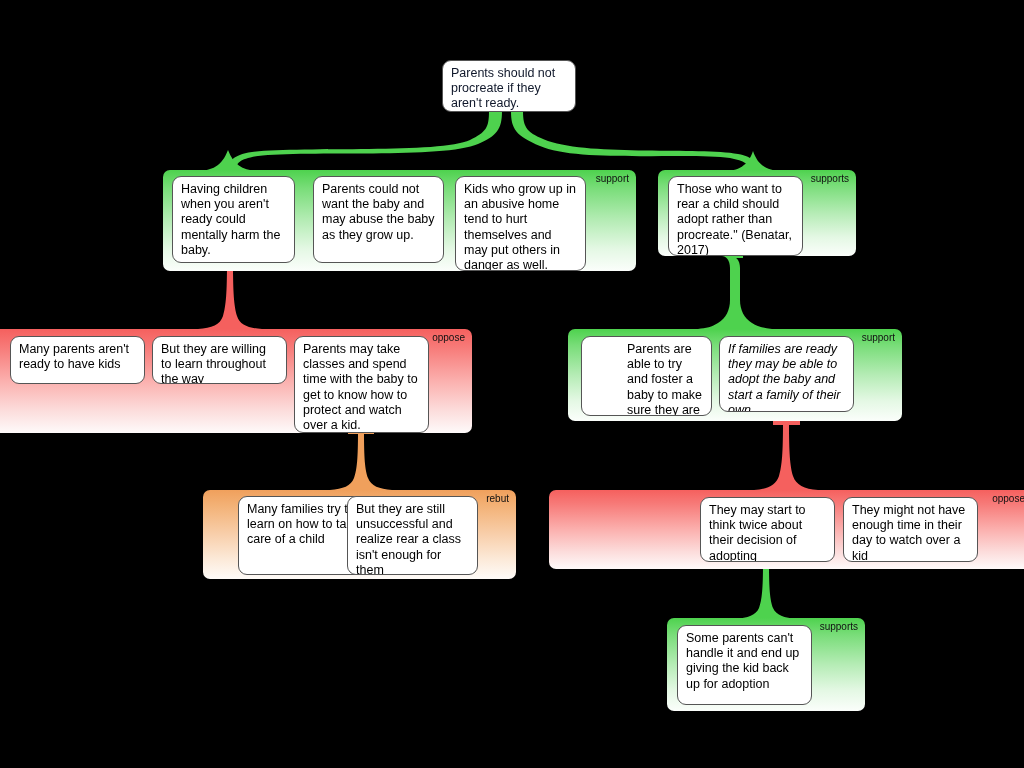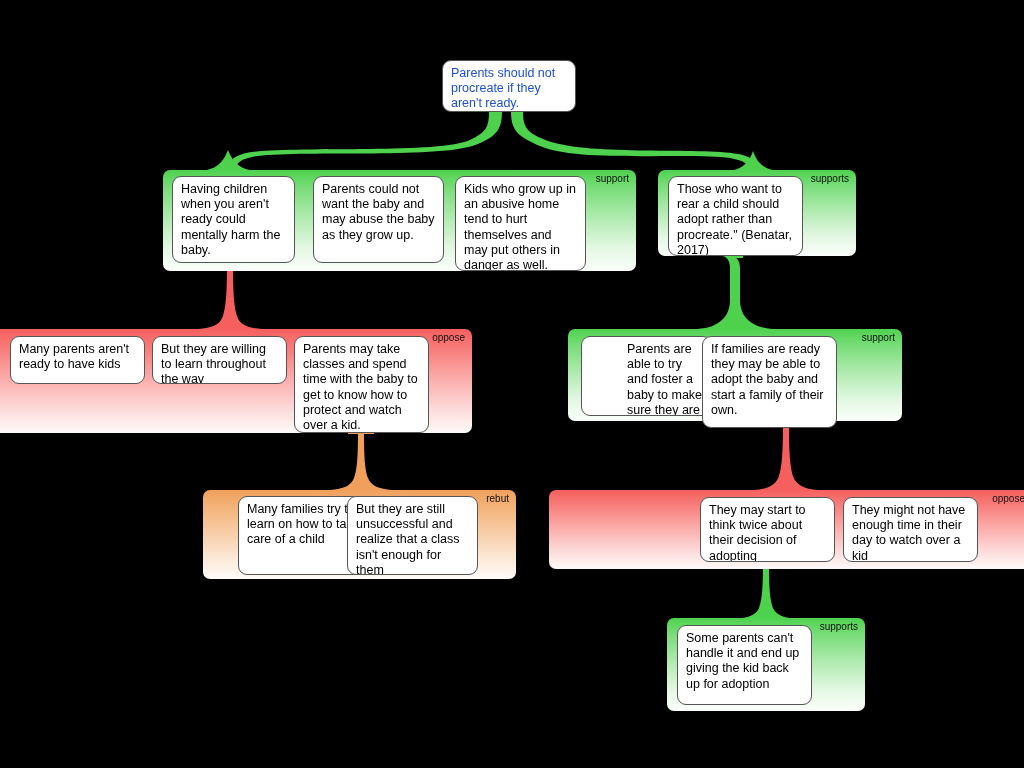--- a/index.html
+++ b/index.html
@@ -46,21 +46,21 @@
   }
   .root-card{
     position:absolute;
     box-sizing:border-box;
     background:#fff;
     border:1px solid #555;
     border-radius:9px;
     padding:5px 8px;
     font-size:12.5px;
     line-height:15.2px;
-    color:#1d4ed8;
+    color:#0f172a;
   }
 </style>
 </head>
 <body>
 
 <div id="canvas">
 
   <svg id="links" viewBox="0 0 1024 768" xmlns="http://www.w3.org/2000/svg">
 
     <path d="M 489,111
@@ -176,30 +176,30 @@
     <span>Parents may take classes and spend time with the baby to get to know how to protect and watch over a kid.</span>
   </div>
 
   <div class="group rebut" style="left:203px;top:490px;width:313px;height:89px;">
     <span class="group-label">rebut</span>
   </div>
   <div class="card" style="left:209px;top:496px;width:131px;height:79px;margin-left:29px;">
     <span>Many families try to learn on how to take care of a child</span>
   </div>
   <div class="card" style="left:347px;top:496px;width:131px;height:79px;">
-    <span>But they are still unsuccessful and realize that a class isn't enough for them</span>
+    <span>But they are still unsuccessful and realize rear a class isn't enough for them</span>
   </div>
 
   <div class="group support" style="left:568px;top:329px;width:334px;height:92px;">
     <span class="group-label">support</span>
   </div>
   <div class="card" style="left:581px;top:336px;width:131px;height:80px;padding-left:45px;">
     <span>Parents are able to try and foster a baby to make sure they are ready to have a baby.</span>
   </div>
-  <div class="card" style="left:702px;top:336px;width:135px;height:92px;">
+  <div class="card" style="left:719px;top:336px;width:135px;height:76px;font-style:italic;">
     <span>If families are ready they may be able to adopt the baby and start a family of their own.</span>
   </div>
 
   <div class="group oppose" style="left:549px;top:490px;width:483px;height:79px;">
     <span class="group-label">oppose</span>
   </div>
   <div class="card" style="left:700px;top:497px;width:135px;height:65px;">
     <span>They may start to think twice about their decision of adopting</span>
   </div>
   <div class="card" style="left:843px;top:497px;width:135px;height:65px;">

